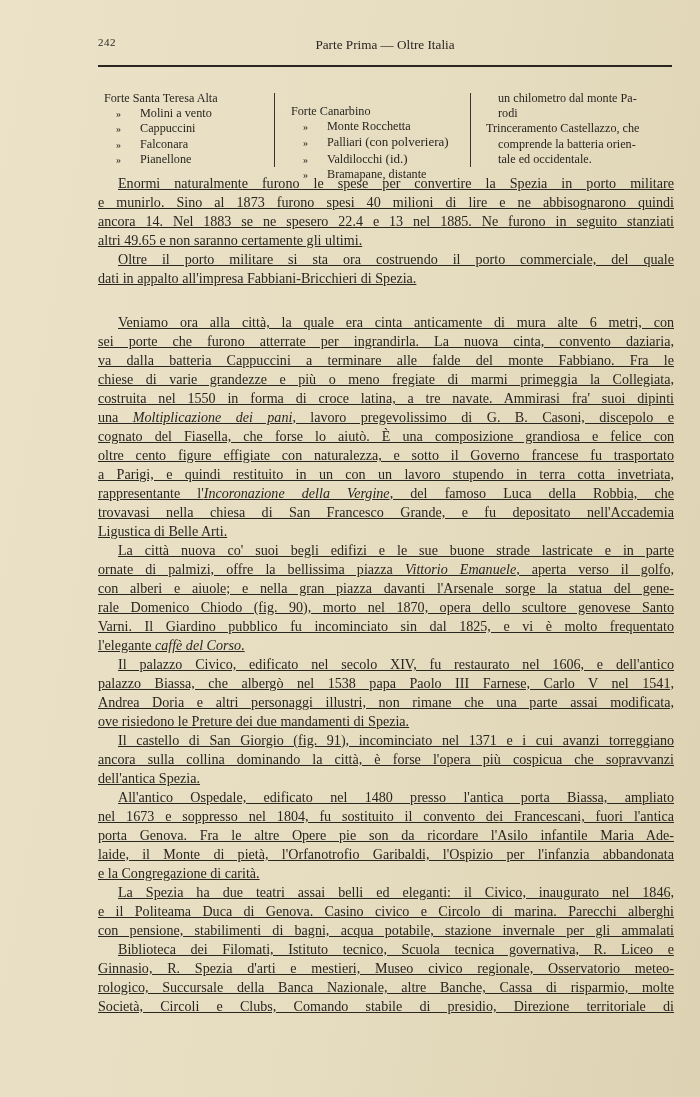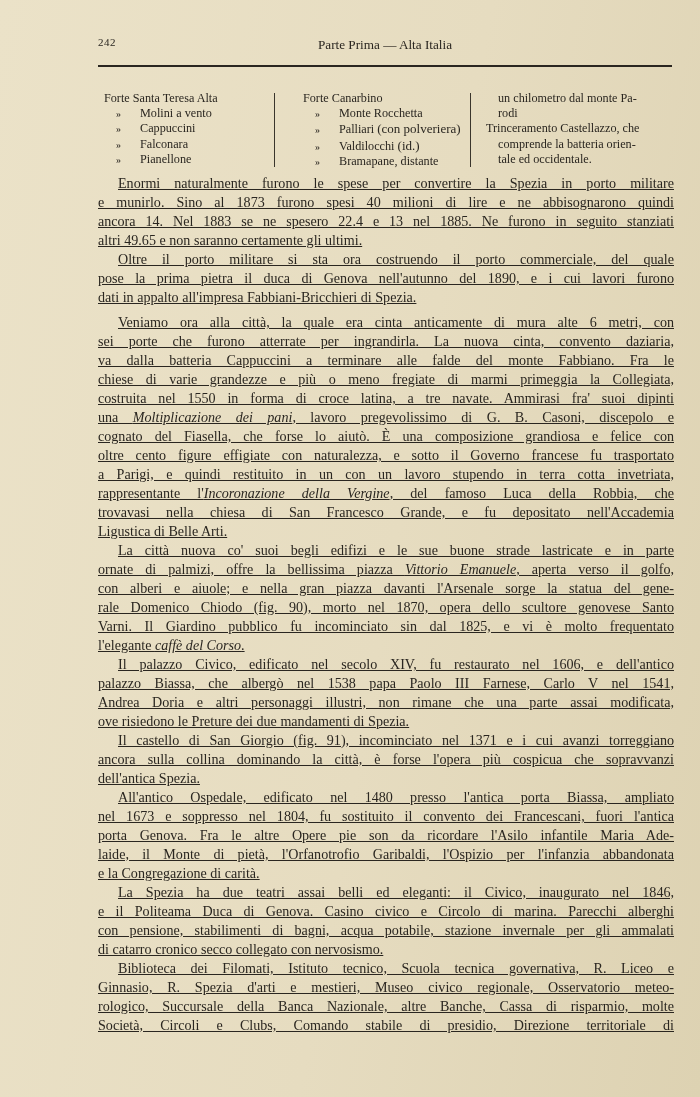--- a/index.html
+++ b/index.html
@@ -23,21 +23,21 @@
       position: absolute; left: 98px; top: 65px; width: 574px; height: 1.5px; background: #2a2620;
     }
     .forts-table {
       position: absolute; left: 104px; top: 91px; width: 570px; height: 76px;
       font-size: 12.2px; line-height: 15.2px;
     }
     .col {
       position: absolute; top: 0;
     }
     .col1 { left: 0; width: 172px; }
-    .col2 { left: 199px; width: 178px; }
+    .col2 { left: 187px; width: 178px; margin-top: 13px; }
     .col3 { left: 382px; width: 190px; }
     .col-divider {
       position: absolute; top: 2px; width: 1px; height: 74px; background: #3a352c;
     }
     .div1 { left: 170px; }
     .div2 { left: 366px; }
     .fort-row { white-space: nowrap; }
     .fort-row .ditto { display: inline-block; width: 36px; text-align: left; padding-left: 12px; box-sizing: border-box; font-size: 10px; }
     .fort-row .note { font-size: 13px; }
     .hang { padding-left: 12px; }
@@ -51,21 +51,21 @@
     .line.last { text-align-last: left; }
     .para .line:first-child { text-indent: 20px; }
     em { font-style: italic; }
     .para { margin: 0; }
   </style>
 </head>
 <body>
 
 <div class="header">
   <span class="page-number">242</span>
-  <div class="running-title">Parte Prima — Alta Italia</div>
+  <div class="running-title">Parte Prima — Oltre Italia</div>
 </div>
 <div class="header-rule"></div>
 
 <div class="forts-table">
   <div class="col col1">
     <div class="fort-row"><span>Forte Santa Teresa Alta</span></div>
     <div class="fort-row"><span class="ditto">»</span><span>Molini a vento</span></div>
     <div class="fort-row"><span class="ditto">»</span><span>Cappuccini</span></div>
     <div class="fort-row"><span class="ditto">»</span><span>Falconara</span></div>
     <div class="fort-row"><span class="ditto">»</span><span>Pianellone</span></div>
@@ -90,21 +90,20 @@
 
 <div class="body-text sec1">
   <div class="para">
     <span class="line">Enormi naturalmente furono le spese per convertire la Spezia in porto militare</span>
     <span class="line">e munirlo. Sino al 1873 furono spesi 40 milioni di lire e ne abbisognarono quindi</span>
     <span class="line">ancora 14. Nel 1883 se ne spesero 22.4 e 13 nel 1885. Ne furono in seguito stanziati</span>
     <span class="line last">altri 49.65 e non saranno certamente gli ultimi.</span>
   </div>
   <div class="para">
     <span class="line">Oltre il porto militare si sta ora costruendo il porto commerciale, del quale</span>
-    <span class="line">pose la prima pietra il duca di Genova nell'autunno del 1890, e i cui lavori furono</span>
     <span class="line last">dati in appalto all'impresa Fabbiani-Bricchieri di Spezia.</span>
   </div>
 </div>
 
 <div class="body-text sec2">
   <div class="para">
     <span class="line">Veniamo ora alla città, la quale era cinta anticamente di mura alte 6 metri, con</span>
     <span class="line">sei porte che furono atterrate per ingrandirla. La nuova cinta, convento daziaria,</span>
     <span class="line">va dalla batteria Cappuccini a terminare alle falde del monte Fabbiano. Fra le</span>
     <span class="line">chiese di varie grandezze e più o meno fregiate di marmi primeggia la Collegiata,</span>
@@ -140,21 +139,20 @@
     <span class="line">All'antico Ospedale, edificato nel 1480 presso l'antica porta Biassa, ampliato</span>
     <span class="line">nel 1673 e soppresso nel 1804, fu sostituito il convento dei Francescani, fuori l'antica</span>
     <span class="line">porta Genova. Fra le altre Opere pie son da ricordare l'Asilo infantile Maria Ade-</span>
     <span class="line">laide, il Monte di pietà, l'Orfanotrofio Garibaldi, l'Ospizio per l'infanzia abbandonata</span>
     <span class="line last">e la Congregazione di carità.</span>
   </div>
   <div class="para">
     <span class="line">La Spezia ha due teatri assai belli ed eleganti: il Civico, inaugurato nel 1846,</span>
     <span class="line">e il Politeama Duca di Genova. Casino civico e Circolo di marina. Parecchi alberghi</span>
     <span class="line">con pensione, stabilimenti di bagni, acqua potabile, stazione invernale per gli ammalati</span>
-    <span class="line last">di catarro cronico secco collegato con nervosismo.</span>
   </div>
   <div class="para">
     <span class="line">Biblioteca dei Filomati, Istituto tecnico, Scuola tecnica governativa, R. Liceo e</span>
     <span class="line">Ginnasio, R. Spezia d'arti e mestieri, Museo civico regionale, Osservatorio meteo-</span>
     <span class="line">rologico, Succursale della Banca Nazionale, altre Banche, Cassa di risparmio, molte</span>
     <span class="line">Società, Circoli e Clubs, Comando stabile di presidio, Direzione territoriale di</span>
   </div>
 </div>
 
 </body></html>

